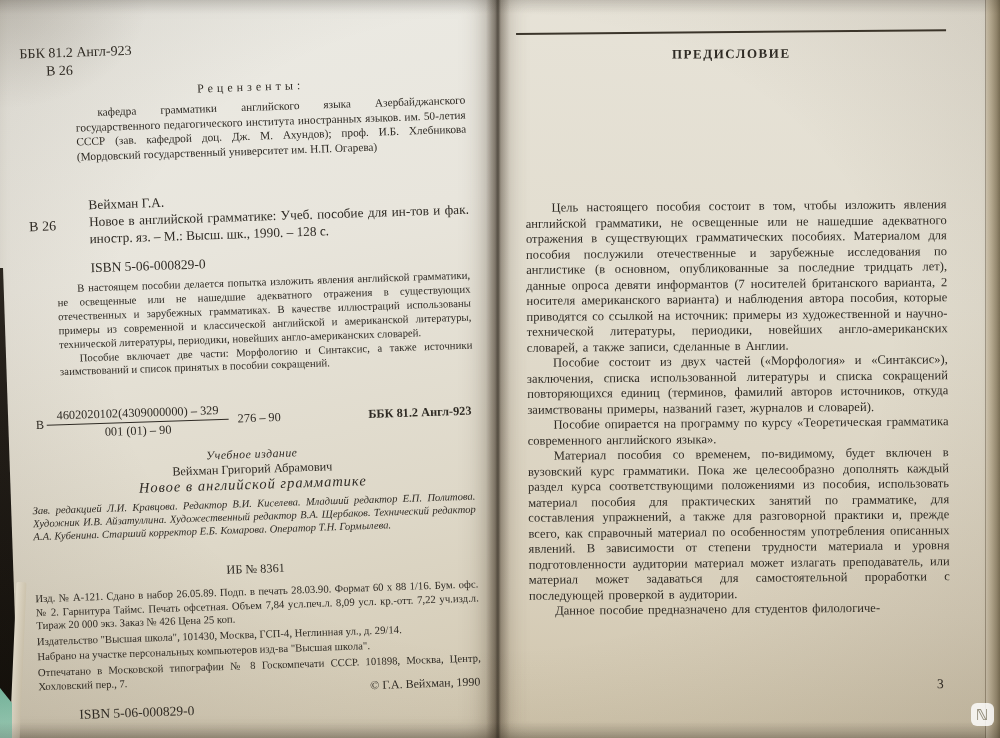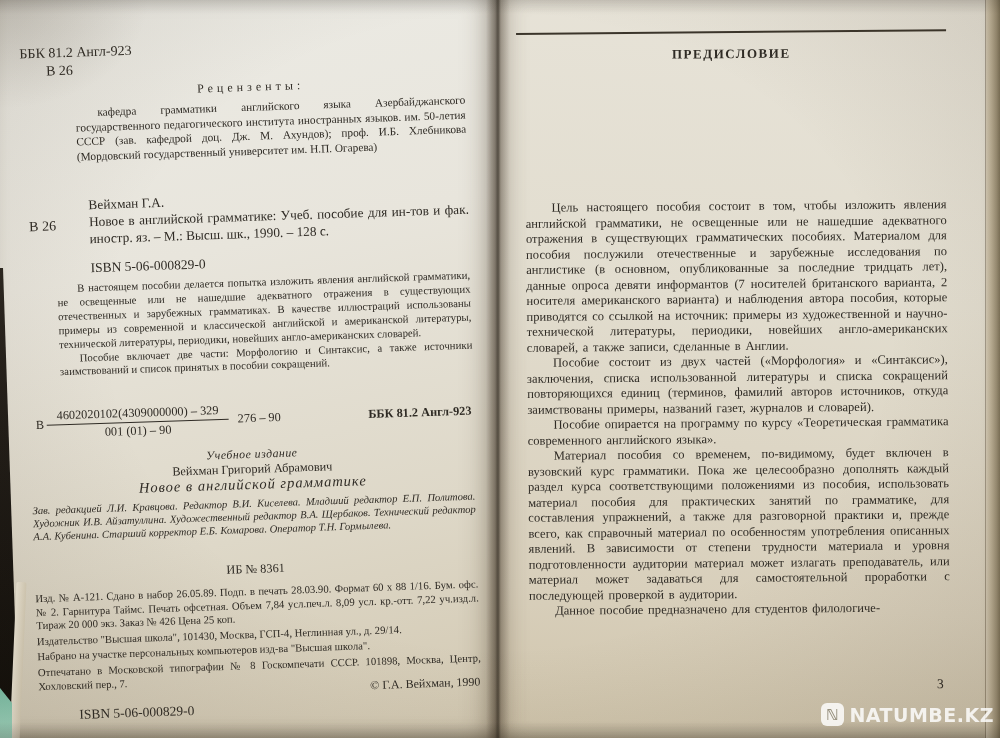--- a/index.html
+++ b/index.html
@@ -178,16 +178,15 @@
   <div id="gutter"></div>
   <div id="right-edge-line"></div>
   <div id="right-edge"></div>
   <div id="black-strip"></div>
   <div id="page-stack-edge"></div>
   <div id="teal-corner"></div>
   <div id="vignette"></div>
 
   <div id="watermark">
     <span class="wm-logo">ℕ</span>
-    <span>NATUMBE.KZ</span>
   </div>
 
 </div>
 
 </body></html>

